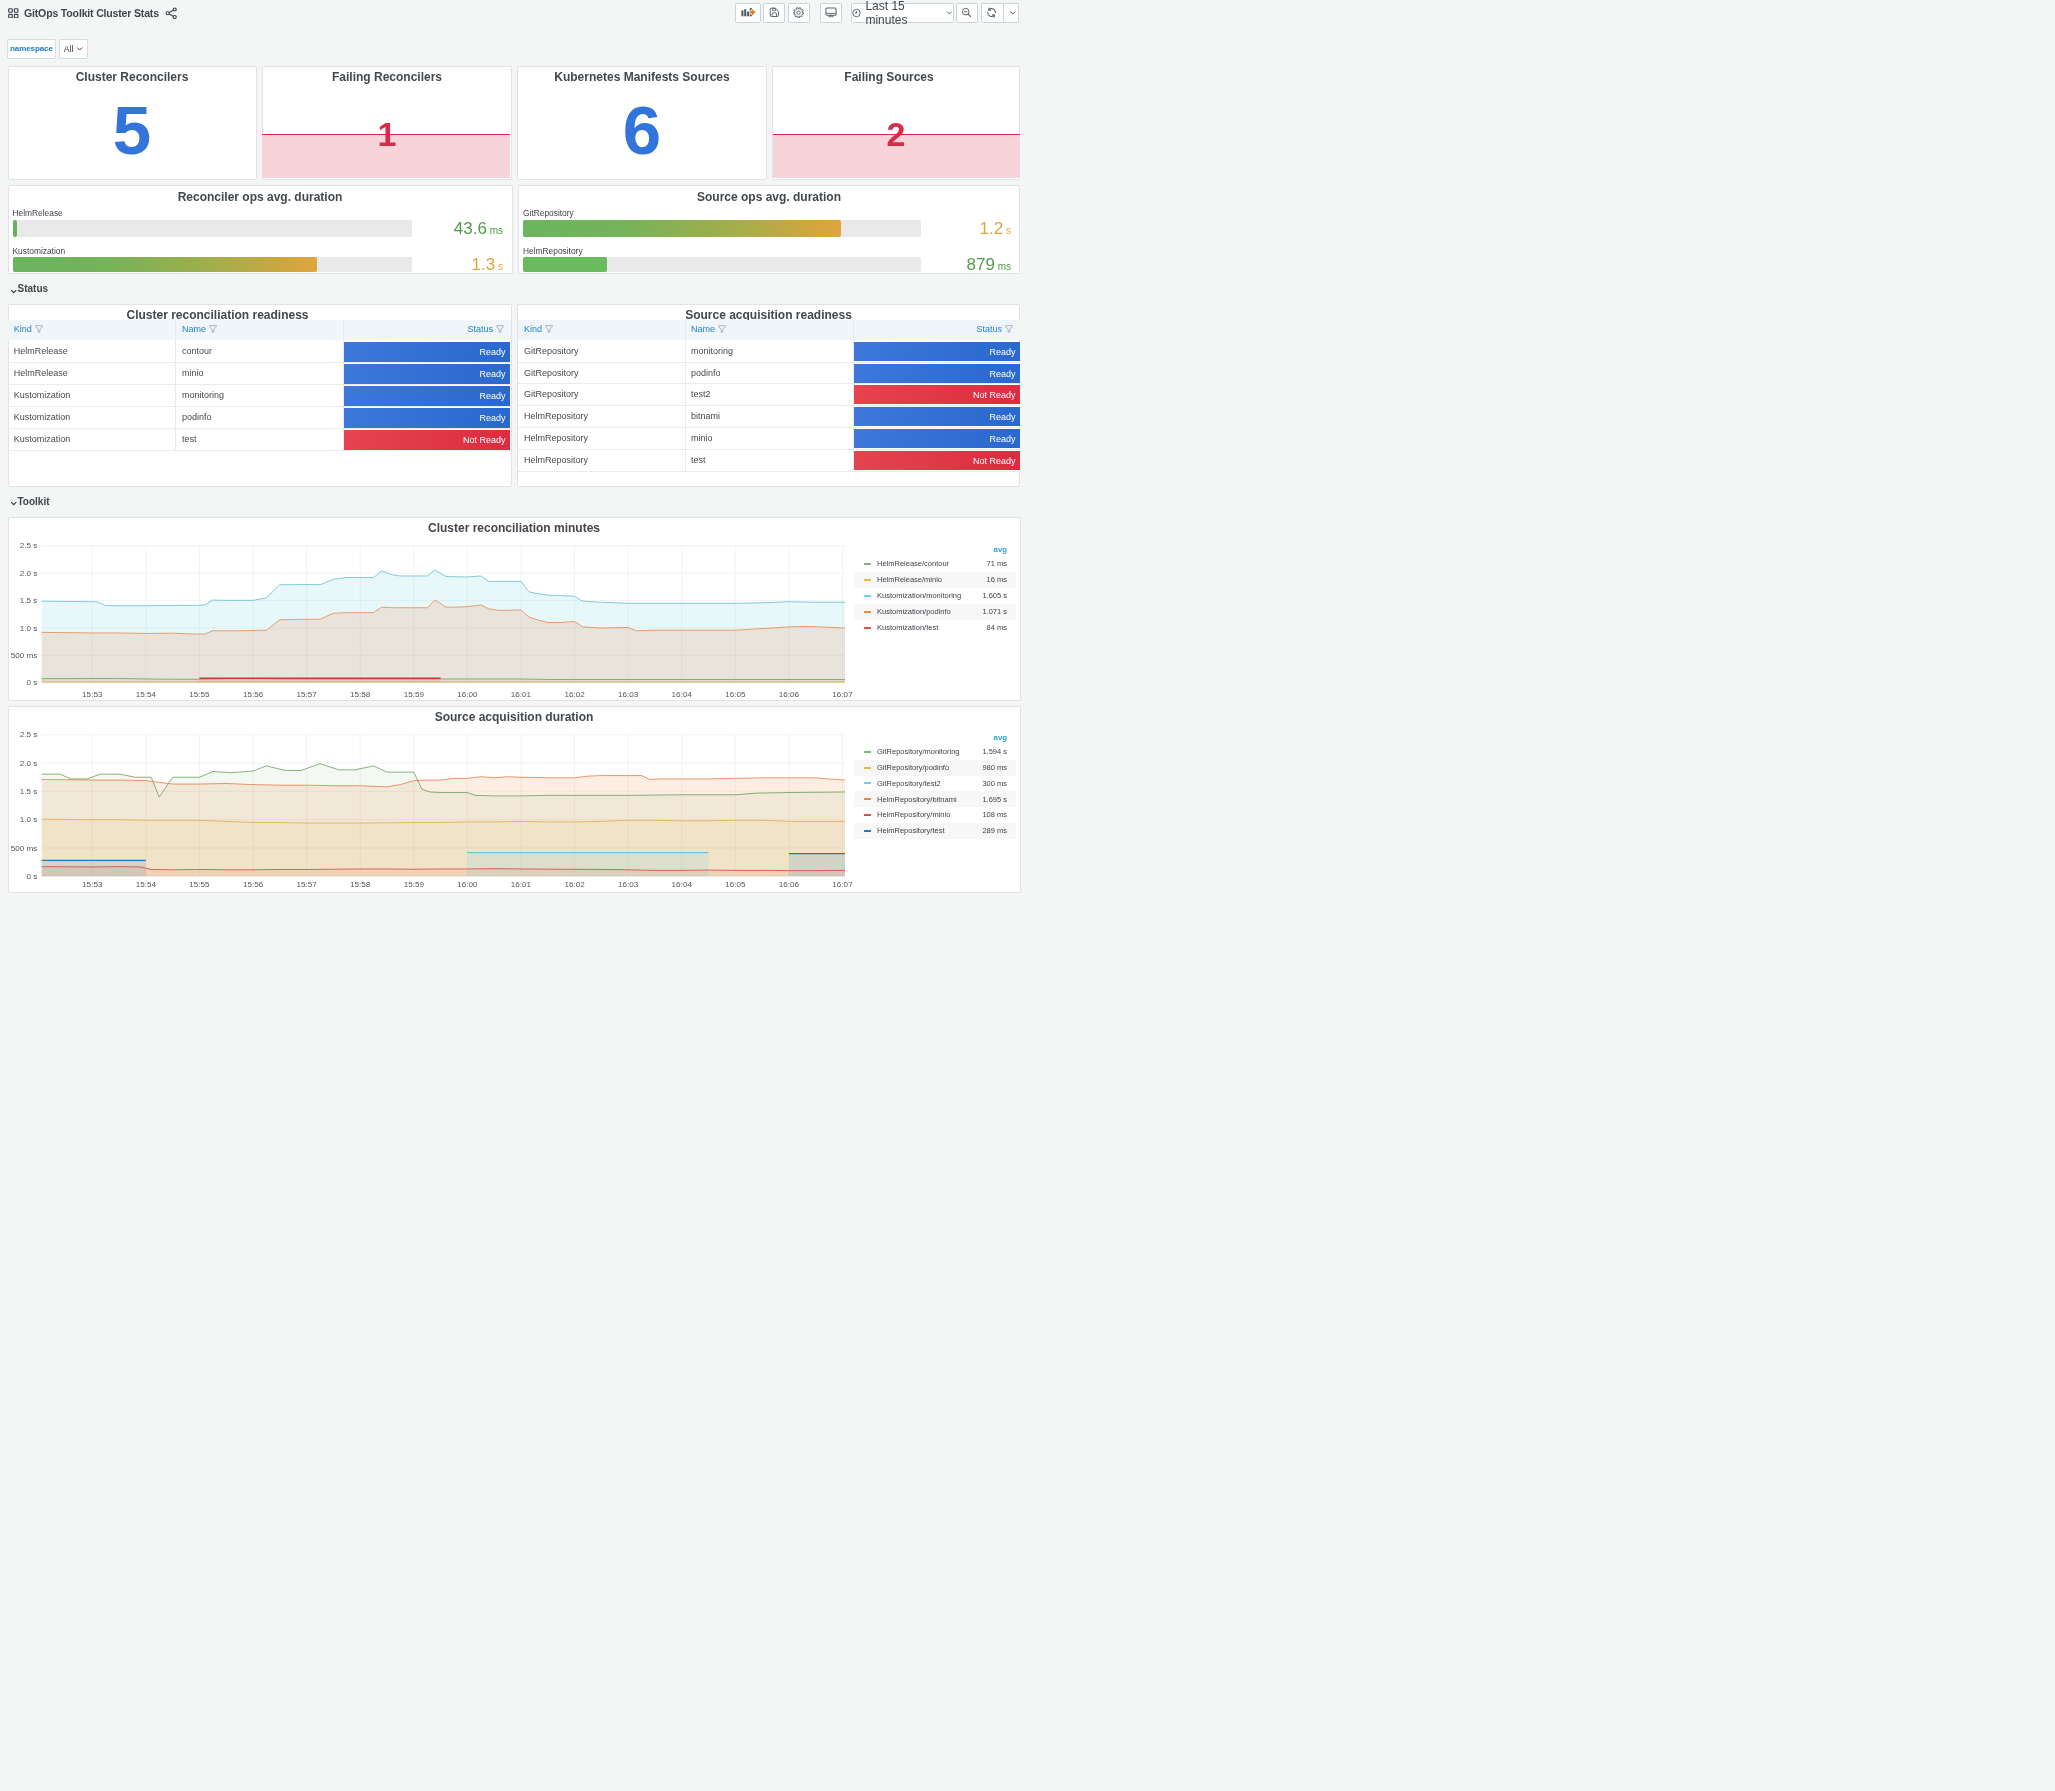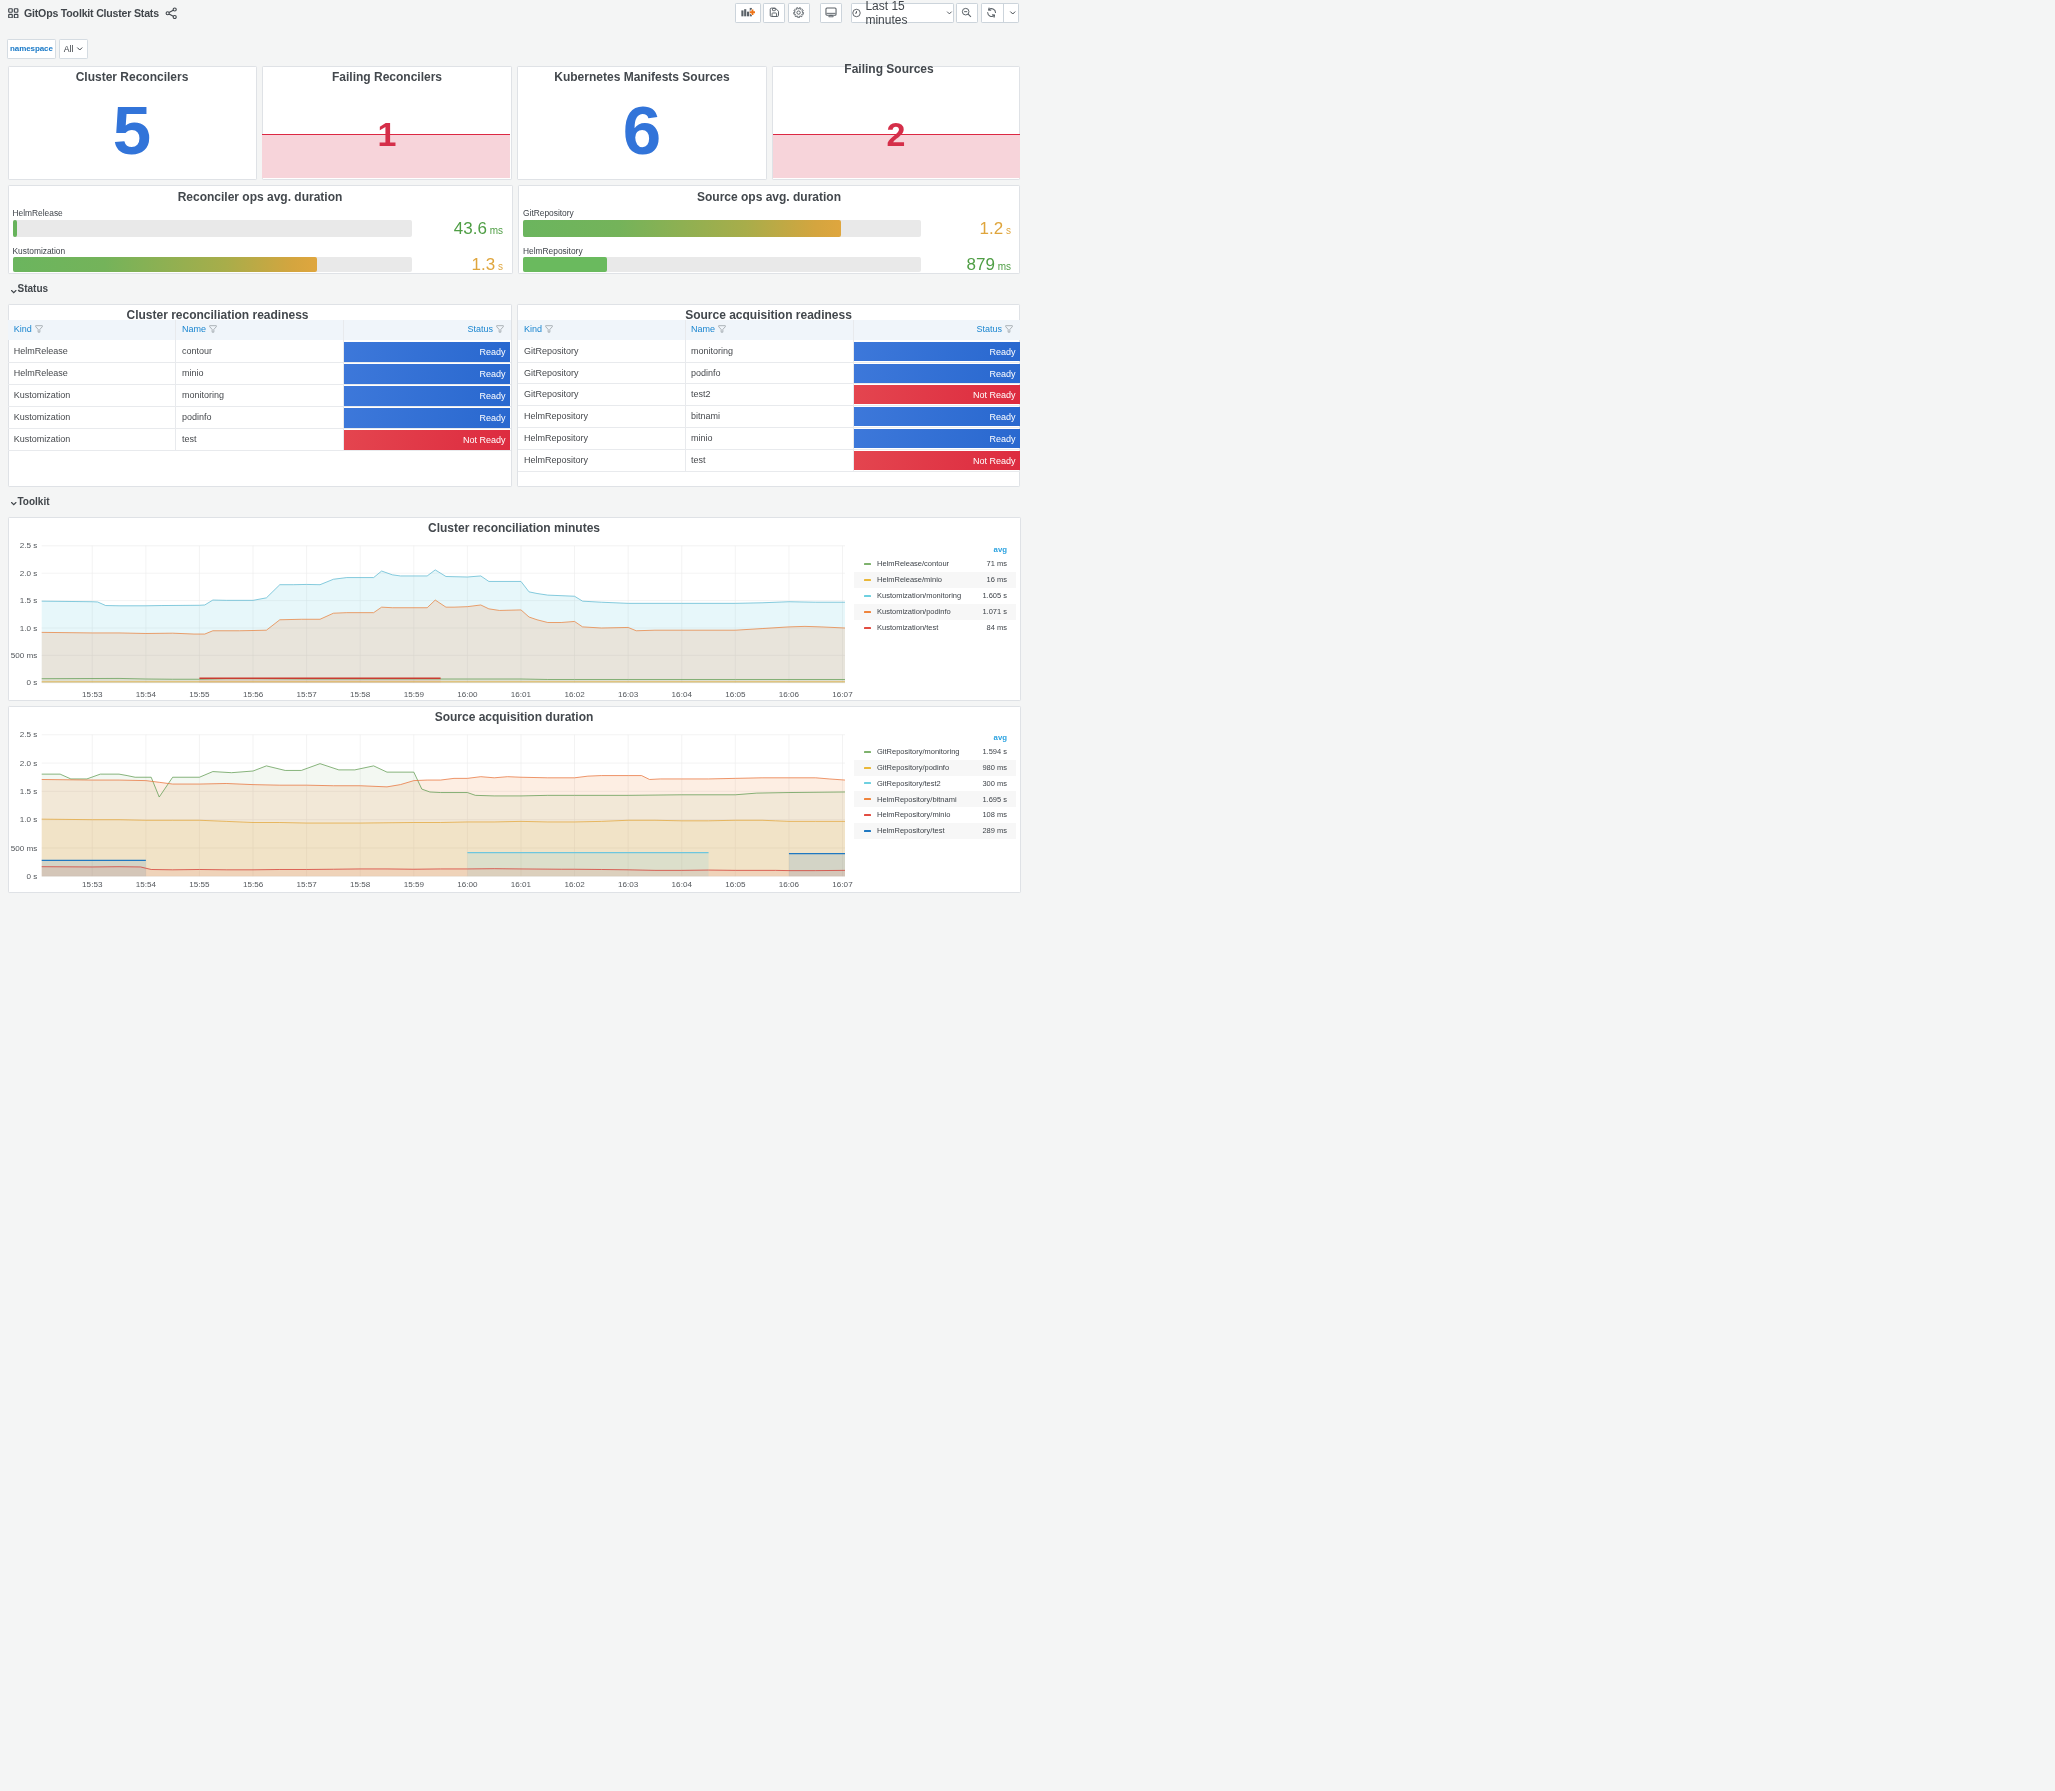--- a/index.html
+++ b/index.html
@@ -128,21 +128,21 @@
 <div class="bigval" style="left:7.5px;top:96px;width:249px;color:#3274d9">5</div>
 <div class="panel" style="left:262px;top:66px;width:250px;height:114px"></div>
 <div class="ptitle" style="left:262px;top:70px;width:250px">Failing Reconcilers</div>
 <div style="position:absolute;left:262px;top:134px;width:248px;height:44px;background:#f7d4da"></div>
 <div style="position:absolute;left:262px;top:134px;width:248px;height:0.6px;background:#dc2843"></div>
 <div class="bigval" style="left:262px;top:117px;width:250px;color:#d52e49;font-size:34px;line-height:34px;height:34px">1</div>
 <div class="panel" style="left:517px;top:66px;width:250px;height:114px"></div>
 <div class="ptitle" style="left:517px;top:70px;width:250px">Kubernetes Manifests Sources</div>
 <div class="bigval" style="left:517px;top:96px;width:250px;color:#3274d9">6</div>
 <div class="panel" style="left:772px;top:66px;width:248px;height:114px"></div>
-<div class="ptitle" style="left:772px;top:62px;width:234px">Failing Sources</div>
+<div class="ptitle" style="left:772px;top:70px;width:234px">Failing Sources</div>
 <div style="position:absolute;left:773px;top:134px;width:247px;height:44px;background:#f7d4da"></div>
 <div style="position:absolute;left:773px;top:134px;width:247px;height:0.6px;background:#dc2843"></div>
 <div class="bigval" style="left:772px;top:117px;width:248px;color:#d52e49;font-size:34px;line-height:34px;height:34px">2</div>
 <div class="panel" style="left:7.5px;top:185px;width:505px;height:89px"></div>
 <div class="ptitle" style="left:7.5px;top:190px;width:505px">Reconciler ops avg. duration</div>
 <div class="blabel" style="left:12.5px;top:208px">HelmRelease</div>
 <div style="position:absolute;left:12.5px;top:220px;width:399px;height:16.5px;background:#e9e9e9;border-radius:1.9px"></div>
 <div style="position:absolute;left:12.5px;top:220px;width:4.4px;height:16.5px;background:#67b35b;border-radius:1.9px"></div>
 <div class="bval" style="left:411px;top:219px;width:92px;color:#4f9e45">43.6<span class="bunit">&nbsp;ms</span></div>
 <div class="blabel" style="left:12.5px;top:246px">Kustomization</div>

